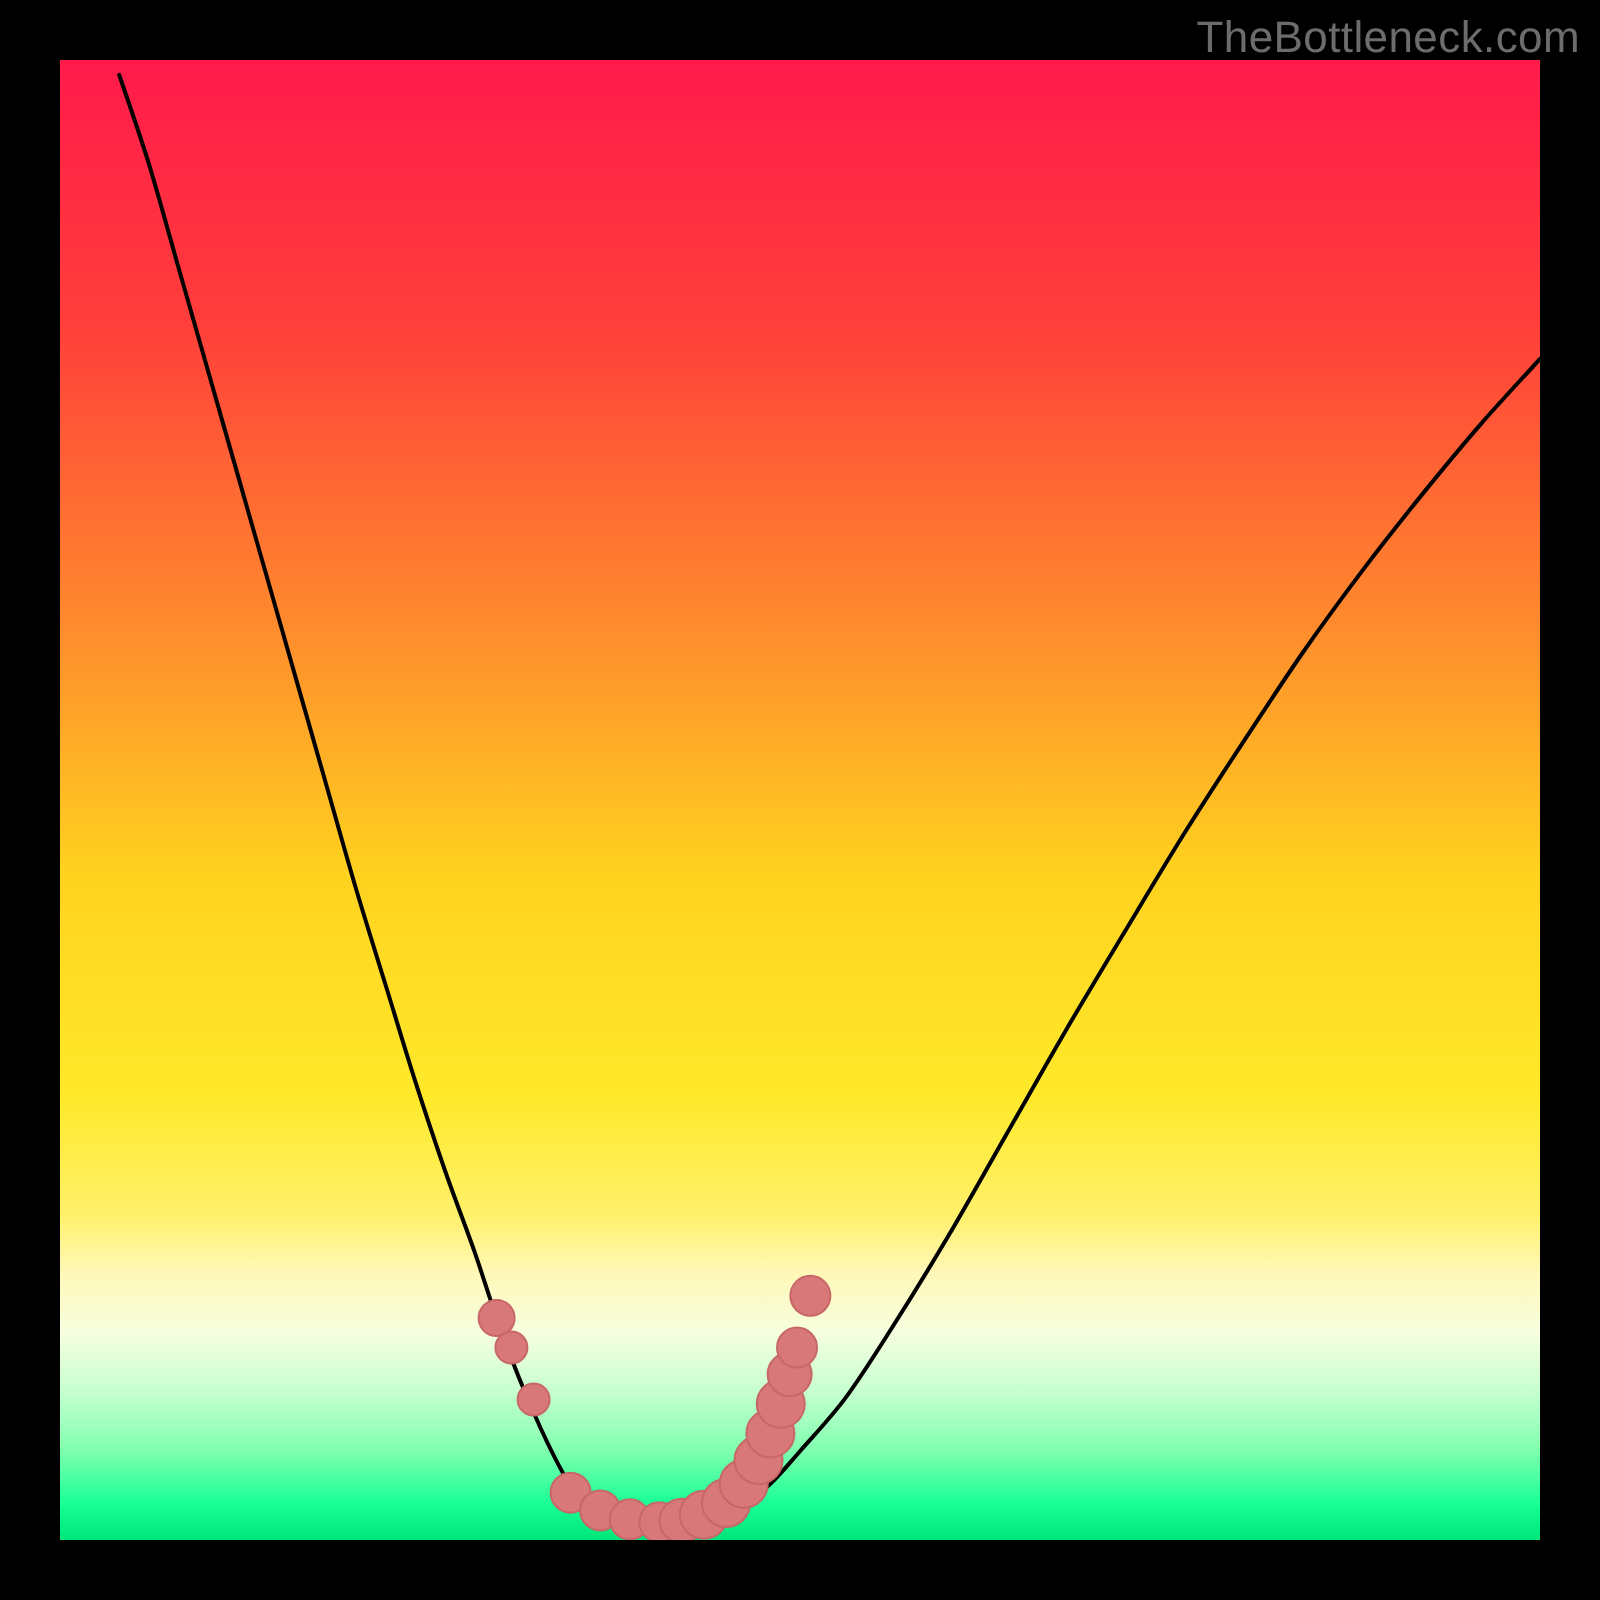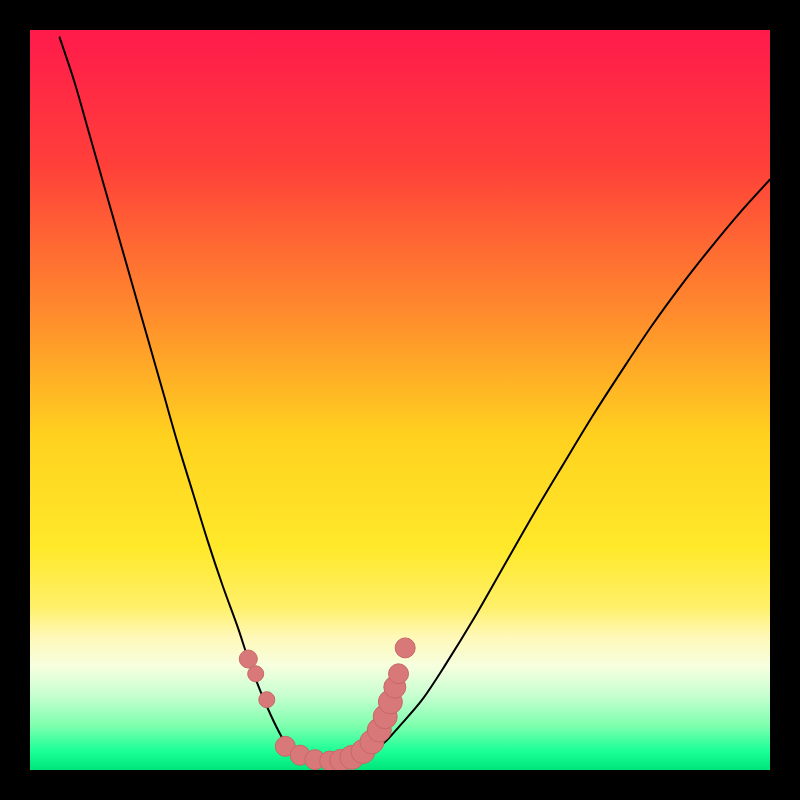--- a/index.html
+++ b/index.html
@@ -34,20 +34,21 @@
     font-weight: 500;
     letter-spacing: 0.2px;
     z-index: 10;
   }
   svg { display: block; }
 </style>
 </head>
 <body>
 
 <div class="frame">
+  <div class="watermark">TheBottleneck.com</div>
 
   <div class="plot">
     <svg id="chart-svg" width="740" height="740" viewBox="0 0 740 740" preserveAspectRatio="none">
       <defs>
         <linearGradient id="bg-grad" x1="0" y1="0" x2="0" y2="1">
             <stop offset="0.00%" stop-color="#ff1a4b"></stop>
             <stop offset="18.00%" stop-color="#ff3f3a"></stop>
             <stop offset="38.00%" stop-color="#ff8a2d"></stop>
             <stop offset="55.00%" stop-color="#ffd21f"></stop>
             <stop offset="70.00%" stop-color="#ffe92a"></stop>

